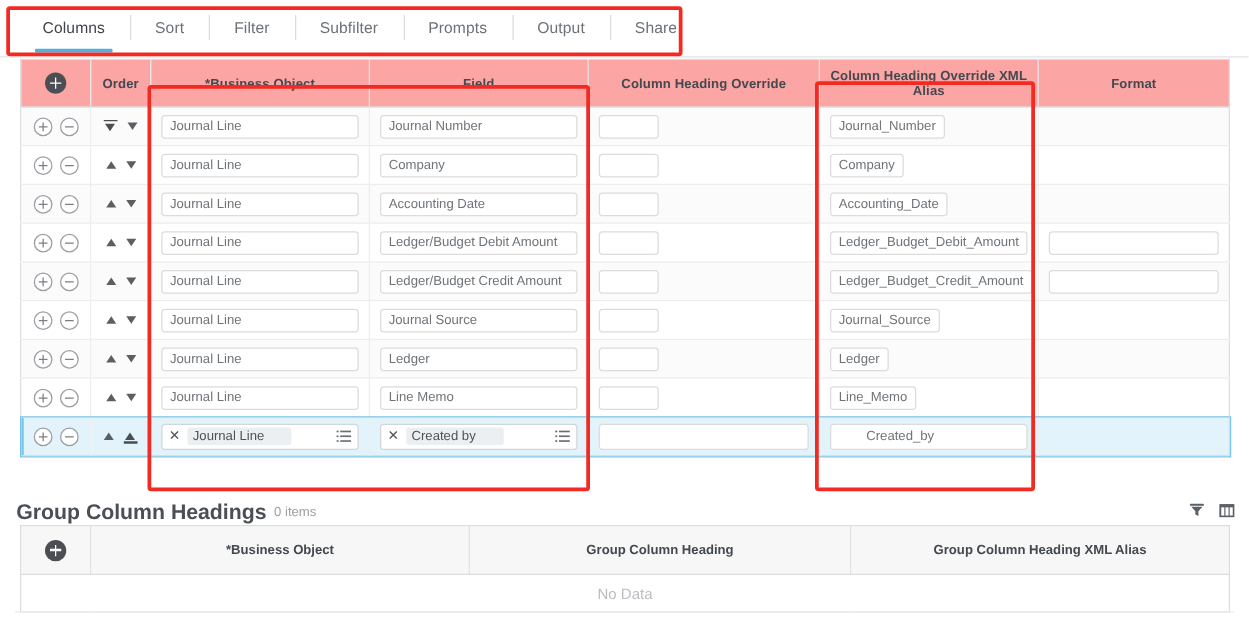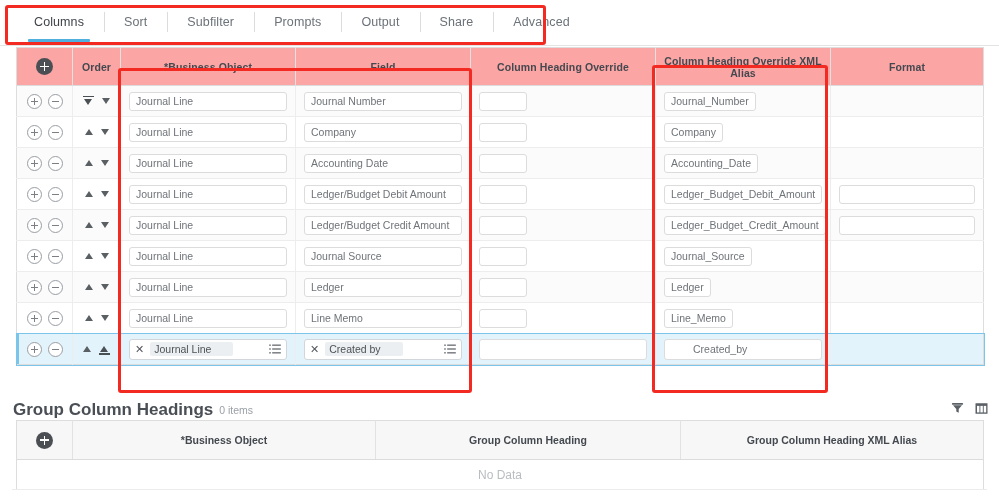--- a/index.html
+++ b/index.html
@@ -167,33 +167,33 @@
 
   <div class="tabbar">
     <div class="tablist" id="tablist">
         <div class="tab active">
           <span>Columns</span>
         </div>
         <div class="tab">
           <span>Sort</span>
         </div>
         <div class="tab">
+          <span>Filter</span>
+        </div>
+        <div class="tab">
           <span>Subfilter</span>
         </div>
         <div class="tab">
           <span>Prompts</span>
         </div>
         <div class="tab">
           <span>Output</span>
         </div>
         <div class="tab">
           <span>Share</span>
-        </div>
-        <div class="tab">
-          <span>Advanced</span>
         </div>
       </div>
   </div>
 
   <div class="sec1">
 
 
     <table class="grid">
       <colgroup>
         <col class="cAct">

